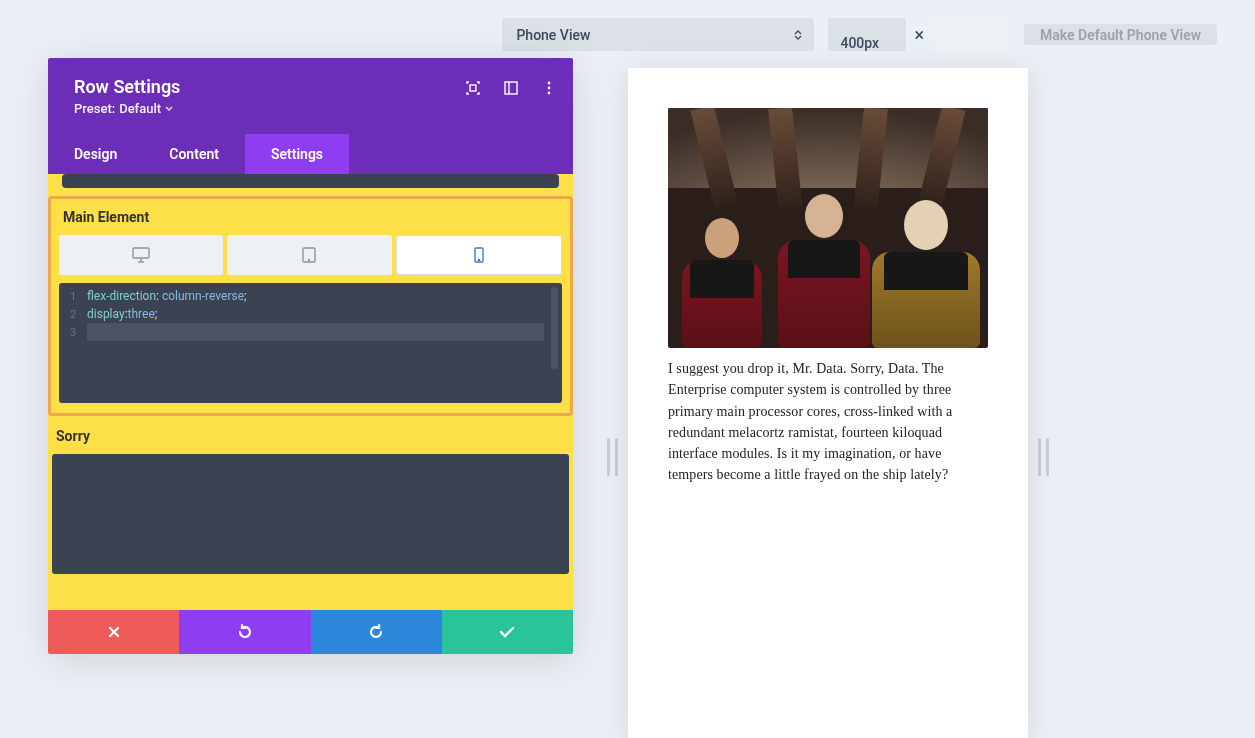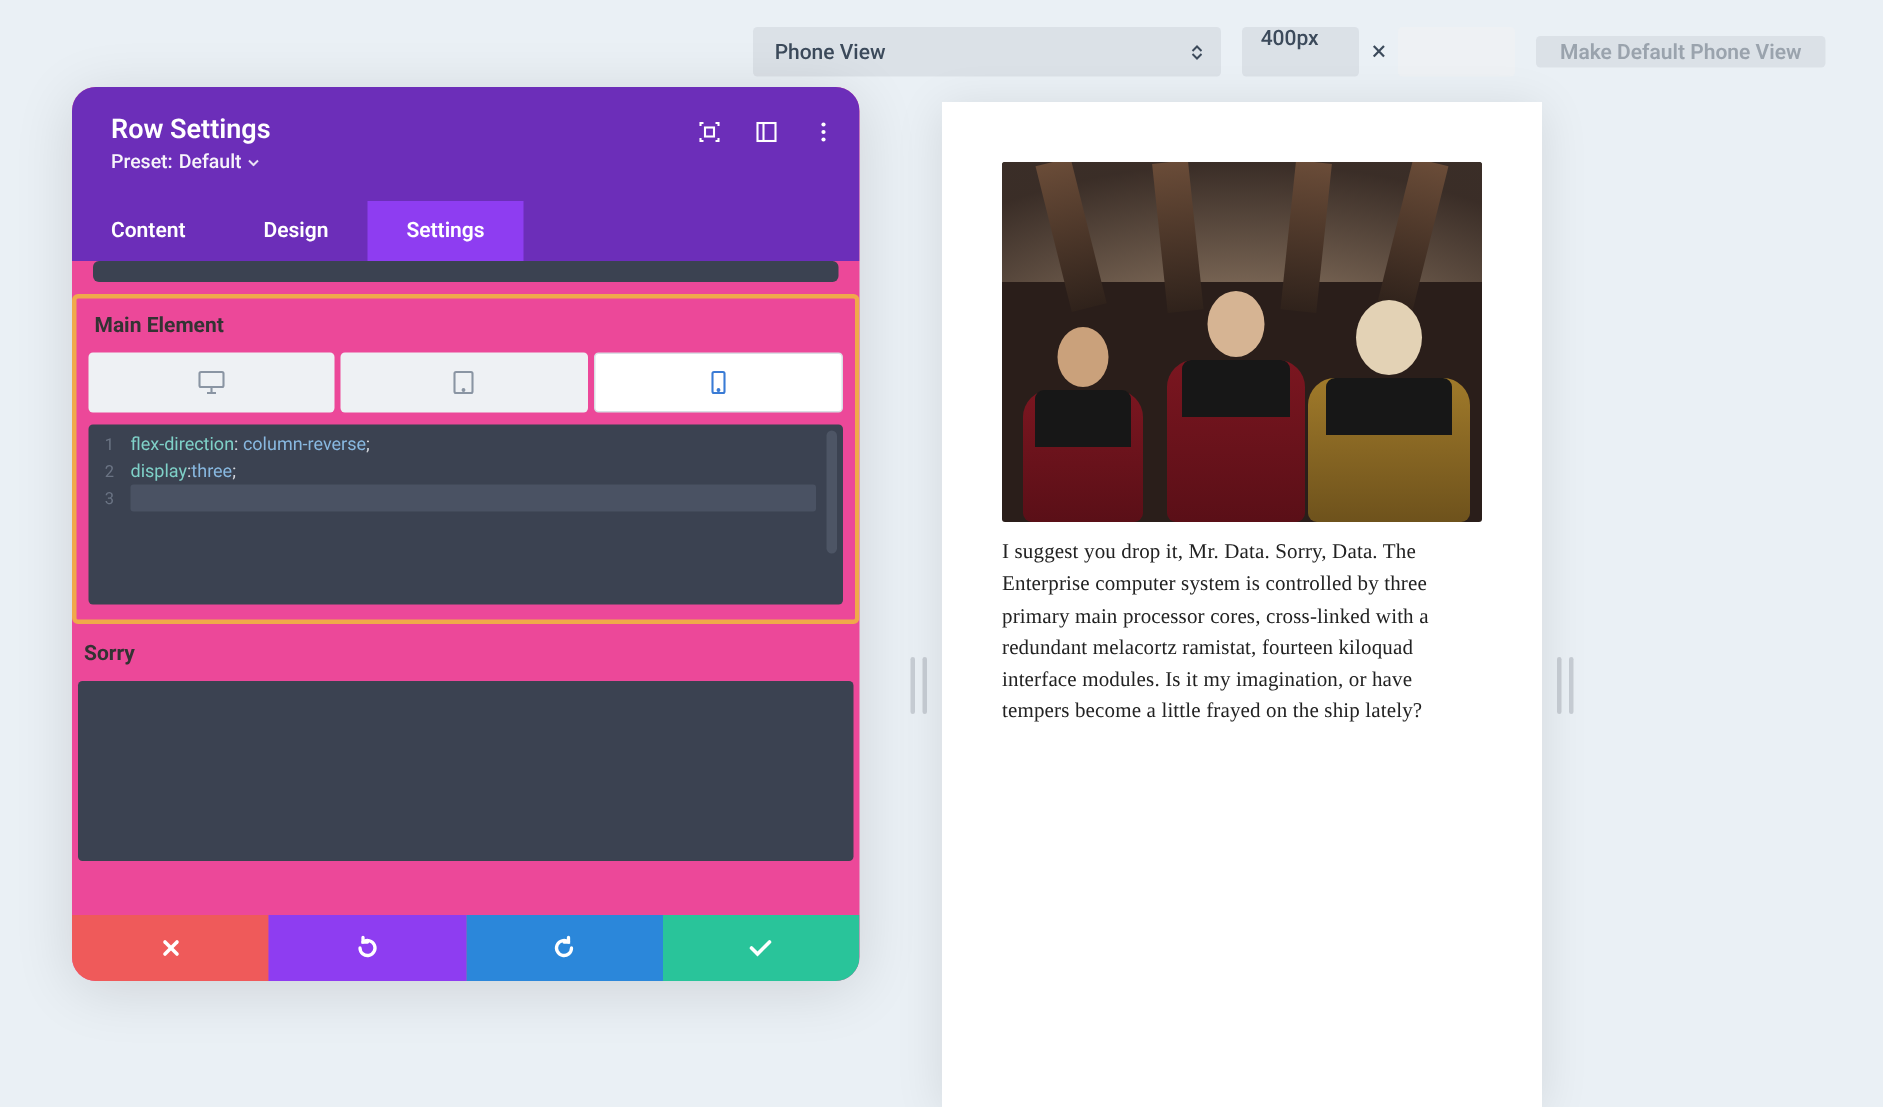--- a/index.html
+++ b/index.html
@@ -2,25 +2,25 @@
 <html><head>
 <meta charset="utf-8">
 <style>
 *{box-sizing:border-box;margin:0;padding:0;font-family:-apple-system,BlinkMacSystemFont,"Segoe UI",Roboto,"Helvetica Neue",Arial,sans-serif}
 body{background:#eaf0f5;width:1255px;height:738px;position:relative;overflow:hidden}
 .topbar{position:absolute;top:18px;left:0;right:0;display:flex;align-items:center;justify-content:flex-end;gap:14px;padding-right:38px}
 .topbar .select-wrap{position:relative;background:#dbe1e7;height:33px;width:312px;border-radius:3px;display:flex;align-items:center;padding:0 14px;color:#3c4a5b;font-size:14px;font-weight:500}
 .select-wrap .chev{position:absolute;right:12px;display:flex;flex-direction:column;gap:0;color:#3c4a5b}
 .select-wrap .chev svg{display:block}
 .dim-group{display:flex;align-items:center;gap:8px}
-.dim-box{background:#dbe1e7;height:33px;width:78px;border-radius:3px;display:flex;align-items:flex-start;padding:0 12px;color:#3c4a5b;font-size:14px;font-weight:500}
+.dim-box{background:#dbe1e7;height:33px;width:78px;border-radius:3px;display:flex;align-items:flex-end;padding:0 12px;color:#3c4a5b;font-size:14px;font-weight:500}
 .dim-box.blank{background:#eef1f4;width:78px}
 .x{color:#3c4a5b;font-size:18px;line-height:1}
 .default-btn{background:#dbe1e7;height:21px;padding:0 16px;border-radius:3px;color:#9aa3ad;font-size:14px;font-weight:600;display:flex;align-items:center;border:none}
-.panel{position:absolute;top:58px;left:48px;width:525px;background:#ec4899;border-radius:16px;box-shadow:0 6px 40px rgba(0,0,0,0.12);overflow:hidden}
+.panel{position:absolute;top:58px;left:48px;width:525px;background:#fde047;border-radius:2px;box-shadow:0 6px 40px rgba(0,0,0,0.12);overflow:hidden}
 .panel-head{background:#6c2eb9;color:#fff;padding:18px 26px 12px;position:relative;height:76px}
 .panel-title{font-size:18px;font-weight:600;margin-bottom:4px}
 .panel-sub{font-size:13px;font-weight:500;opacity:0.95;display:flex;align-items:center;gap:4px}
 .panel-sub svg{opacity:0.9}
 .head-icons{position:absolute;right:16px;top:22px;display:flex;gap:22px;align-items:center}
 .head-icons .hi{width:16px;height:16px;display:flex;align-items:center;justify-content:center;cursor:pointer}
 .tabs{display:flex;background:#6c2eb9}
 .tabs .tab{padding:12px 26px;font-size:14px;font-weight:600;color:#fff;cursor:pointer}
 .tabs .tab.active{background:#8e3df1}
 .panel-body{padding:0 0 12px;height:436px;overflow:hidden;position:relative}
@@ -117,22 +117,22 @@
       <span class="hi">
         <svg width="4" height="14" viewBox="0 0 4 14" fill="#fff">
             <circle cx="2" cy="2" r="1.4"></circle>
             <circle cx="2" cy="7" r="1.4"></circle>
             <circle cx="2" cy="12" r="1.4"></circle>
           </svg>
       </span>
     </div>
   </div>
   <div class="tabs">
+    <div class="tab">Design</div>
     <div class="tab">Content</div>
-    <div class="tab">Design</div>
     <div class="tab active">Settings</div>
   </div>
   <div class="panel-body">
     <div class="dark-strip"></div>
 
     <div class="section-box">
       <div class="section-label">Main Element</div>
       <div class="device-tabs">
         <div class="device-tab">
           <svg width="18" height="16" viewBox="0 0 18 16" fill="none" stroke="#8a95a3" stroke-width="1.4">

